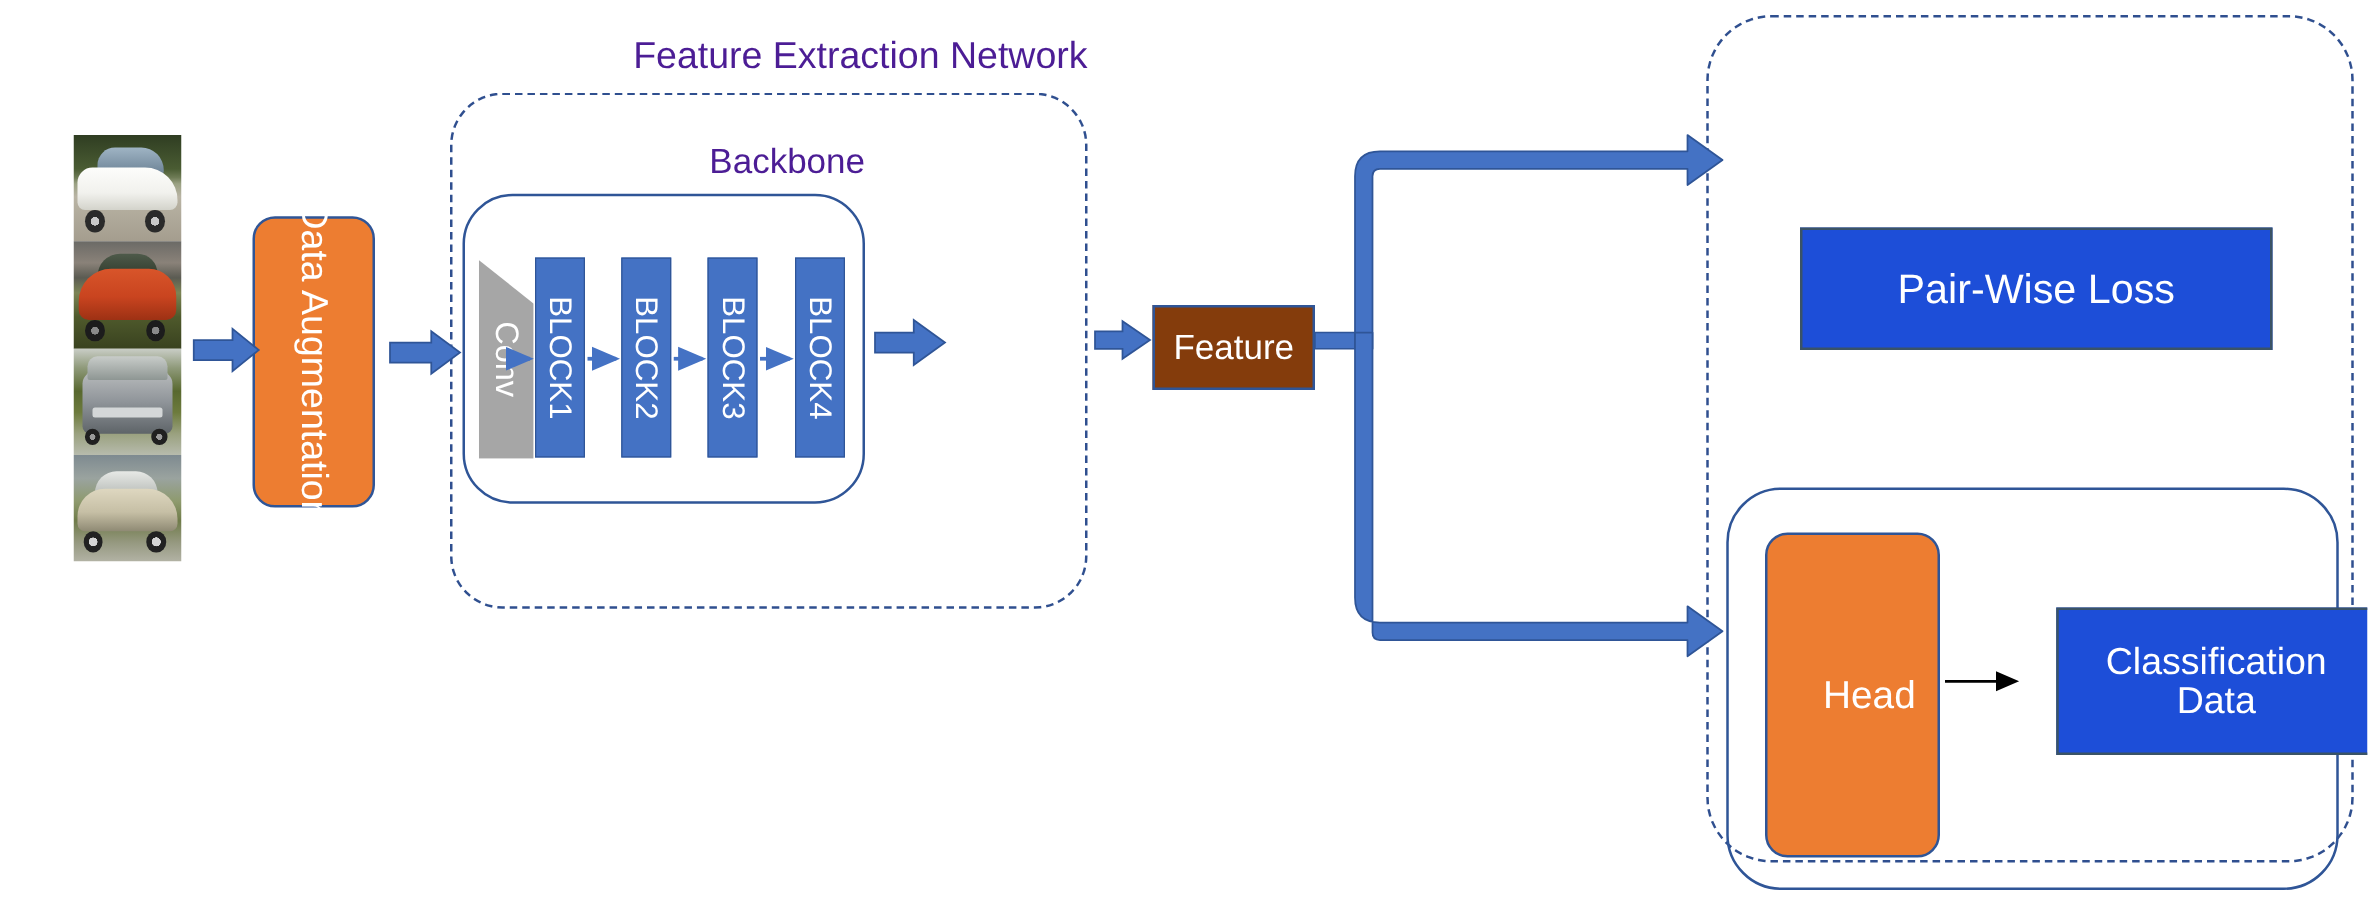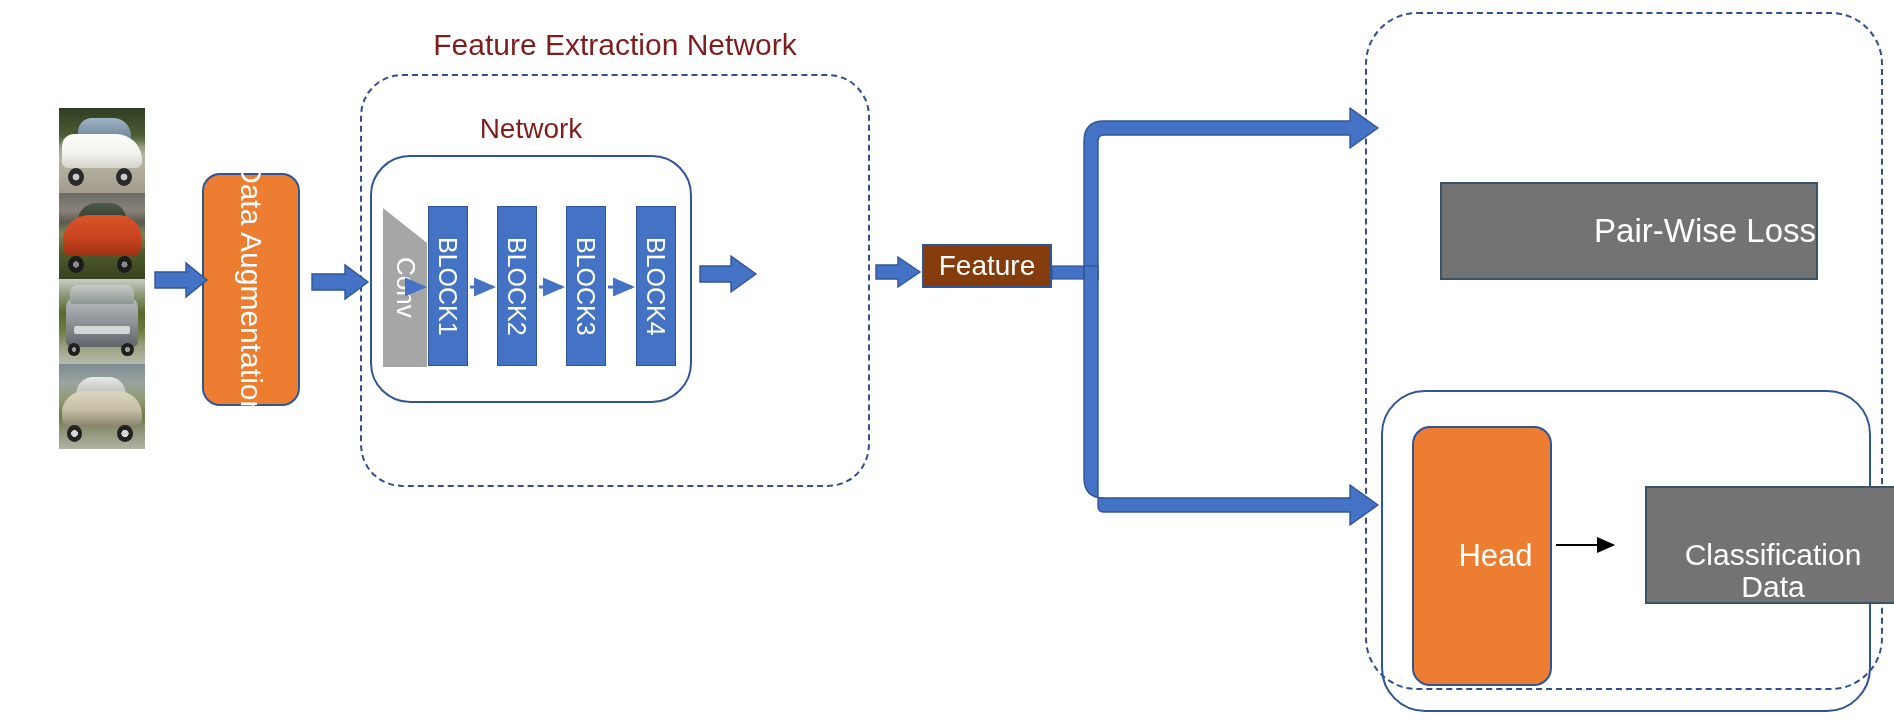--- a/index.html
+++ b/index.html
@@ -133,24 +133,24 @@
     border-radius: 42px;
     box-sizing: border-box;
   }
   .solid-group {
     border: 2.5px solid #2f5597;
     border-radius: 40px;
     box-sizing: border-box;
     background: transparent;
   }
   .group-title {
-    color: #7f1d1d;
+    color: #4c1d95;
     font-weight: 400;
     white-space: nowrap;
-    text-align: center;
+    text-align: right;
   }
   .box {
     box-sizing: border-box;
     display: flex;
     align-items: center;
     justify-content: center;
     color: #ffffff;
     text-align: center;
     line-height: 1.05;
   }
@@ -162,23 +162,22 @@
   .green-box {
     background: #43A047;
     border: 2.5px solid #2f5597;
     border-radius: 16px;
   }
   .brown-box {
     background: #843C0C;
     border: 2.5px solid #2f5597;
   }
   .purple-box {
-    background: #737373;
+    background: #1d4ed8;
     border: 2.5px solid #3A5366;
-    justify-content: flex-end;
   }
   .blue-block {
     background: #4472C4;
     border: 1.5px solid #2f5597;
   }
   .vert-text {
     writing-mode: vertical-rl;
     text-orientation: mixed;
     white-space: nowrap;
   }
@@ -238,41 +237,41 @@
   </div>
 
   <div class="abs box orange-box vert-text" style="left:202px; top:173px; width:98px; height:233px; font-size:30px;">
     <span>Data Augmentation</span>
   </div>
 
   <div class="abs dashed-group" style="left:360px; top:74px; width:510px; height:413px;"></div>
   <div class="abs group-title" style="left:360px; top:28px; width:510px; font-size:30px;">Feature Extraction Network</div>
 
   <div class="abs solid-group" style="left:370px; top:155px; width:322px; height:248px;"></div>
-  <div class="abs group-title" style="left:370px; top:113px; width:322px; font-size:28px;">Network</div>
+  <div class="abs group-title" style="left:370px; top:113px; width:322px; font-size:28px;">Backbone</div>
 
   <div class="abs conv-trapezoid" style="left:383px; top:208px; width:44px; height:159px; font-size:26px;">
     <span>Conv</span>
   </div>
 
   <div class="abs box blue-block vert-text" style="left:428px; top:206px; width:40px; height:160px; font-size:25px;">
     <span>BLOCK1</span>
   </div>
   <div class="abs box blue-block vert-text" style="left:497px; top:206px; width:40px; height:160px; font-size:25px;">
     <span>BLOCK2</span>
   </div>
   <div class="abs box blue-block vert-text" style="left:566px; top:206px; width:40px; height:160px; font-size:25px;">
     <span>BLOCK3</span>
   </div>
   <div class="abs box blue-block vert-text" style="left:636px; top:206px; width:40px; height:160px; font-size:25px;">
     <span>BLOCK4</span>
   </div>
 
 
-  <div class="abs box brown-box" style="left:922px; top:244px; width:130px; height:44px; font-size:28px;">
+  <div class="abs box brown-box" style="left:922px; top:244px; width:130px; height:68px; font-size:28px;">
     <span>Feature</span>
   </div>
 
   <div class="abs dashed-group" style="left:1365px; top:12px; width:518px; height:678px; border-radius:52px;"></div>
 
   <div class="abs box purple-box" style="left:1440px; top:182px; width:378px; height:98px; font-size:33px;">
     <span>Pair-Wise Loss</span>
   </div>
 
   <div class="abs solid-group" style="left:1381px; top:390px; width:490px; height:322px; border-radius:44px;"></div>

